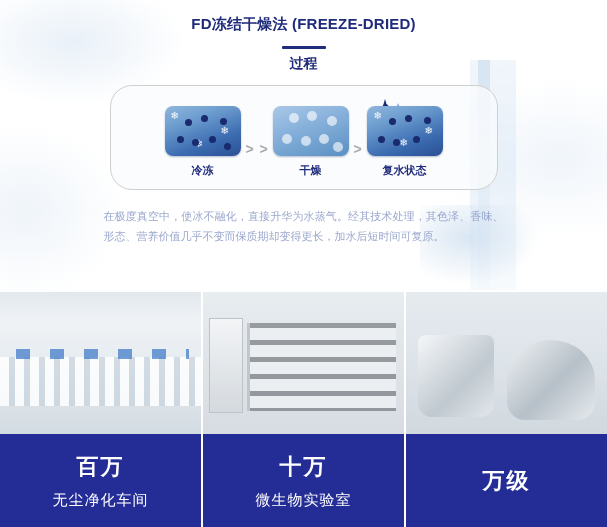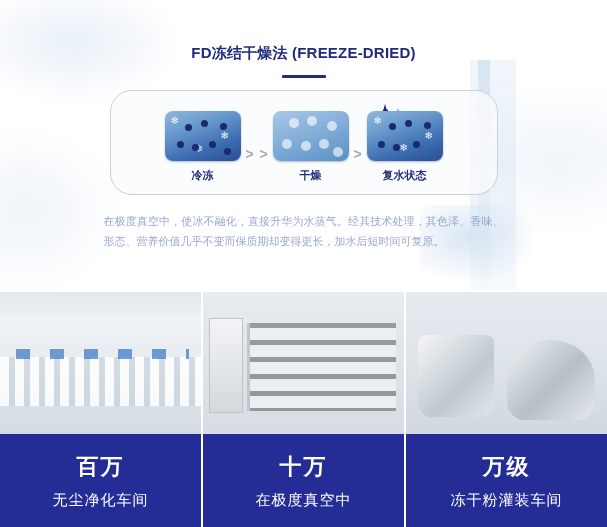--- a/index.html
+++ b/index.html
@@ -31,21 +31,21 @@
     content:"";position:absolute;left:8px;top:0;width:12px;height:100%;
     background:linear-gradient(180deg,rgba(205,222,238,.9),rgba(236,244,250,.3));
   }
   .wm-blob{
     position:absolute;left:420px;top:205px;width:120px;height:80px;
     background:radial-gradient(ellipse at 40% 40%, rgba(205,222,239,.75), rgba(255,255,255,0) 70%);
     z-index:0;
   }
 
   
-  .header{position:relative;z-index:2;text-align:center;padding-top:44px;}
+  .header{position:relative;z-index:2;text-align:center;padding-top:15px;}
   .title{
     font-size:15px;font-weight:bold;color:#1f2b7b;letter-spacing:.2px;
     white-space:nowrap;
   }
   .divider-bar{
     width:44px;height:3px;background:#1f2b7b;margin:12px auto 6px;border-radius:1px;
   }
   .subtitle{font-size:14px;font-weight:bold;color:#1f2b7b;}
 
   
@@ -176,20 +176,21 @@
 </head>
 <body>
 
 <div class="bg-wash"></div>
 <div class="wm-strip"></div>
 <div class="wm-blob"></div>
 
 <div class="header">
   <div class="title">FD冻结干燥法 (FREEZE-DRIED)</div>
   <div class="divider-bar"></div>
+  <div class="subtitle">过程</div>
 </div>
 
 <div class="panel">
   <div class="steps">
 
     <div class="step">
       <div class="vial">
         <span class="flake" style="left:6px;top:5px;">❄</span>
         <span class="flake" style="left:56px;top:20px;">❄</span>
         <span class="flake" style="left:30px;top:33px;">❄</span>
@@ -263,28 +264,27 @@
     </div>
   </div>
 
   <div class="card">
     <div class="photo">
       <div class="ph2"></div>
         <div class="ph-tint"></div>
     </div>
     <div class="label">
       <div class="big">十万</div>
-      <div class="small">在极度真空中</div>
+      <div class="small">微生物实验室</div>
     </div>
   </div>
 
   <div class="card">
     <div class="photo">
       <div class="ph3"></div>
         <div class="ph-tint"></div>
     </div>
     <div class="label">
       <div class="big">万级</div>
-      <div class="small">冻干粉灌装车间</div>
     </div>
   </div>
 
 </div>
 
 </body></html>

